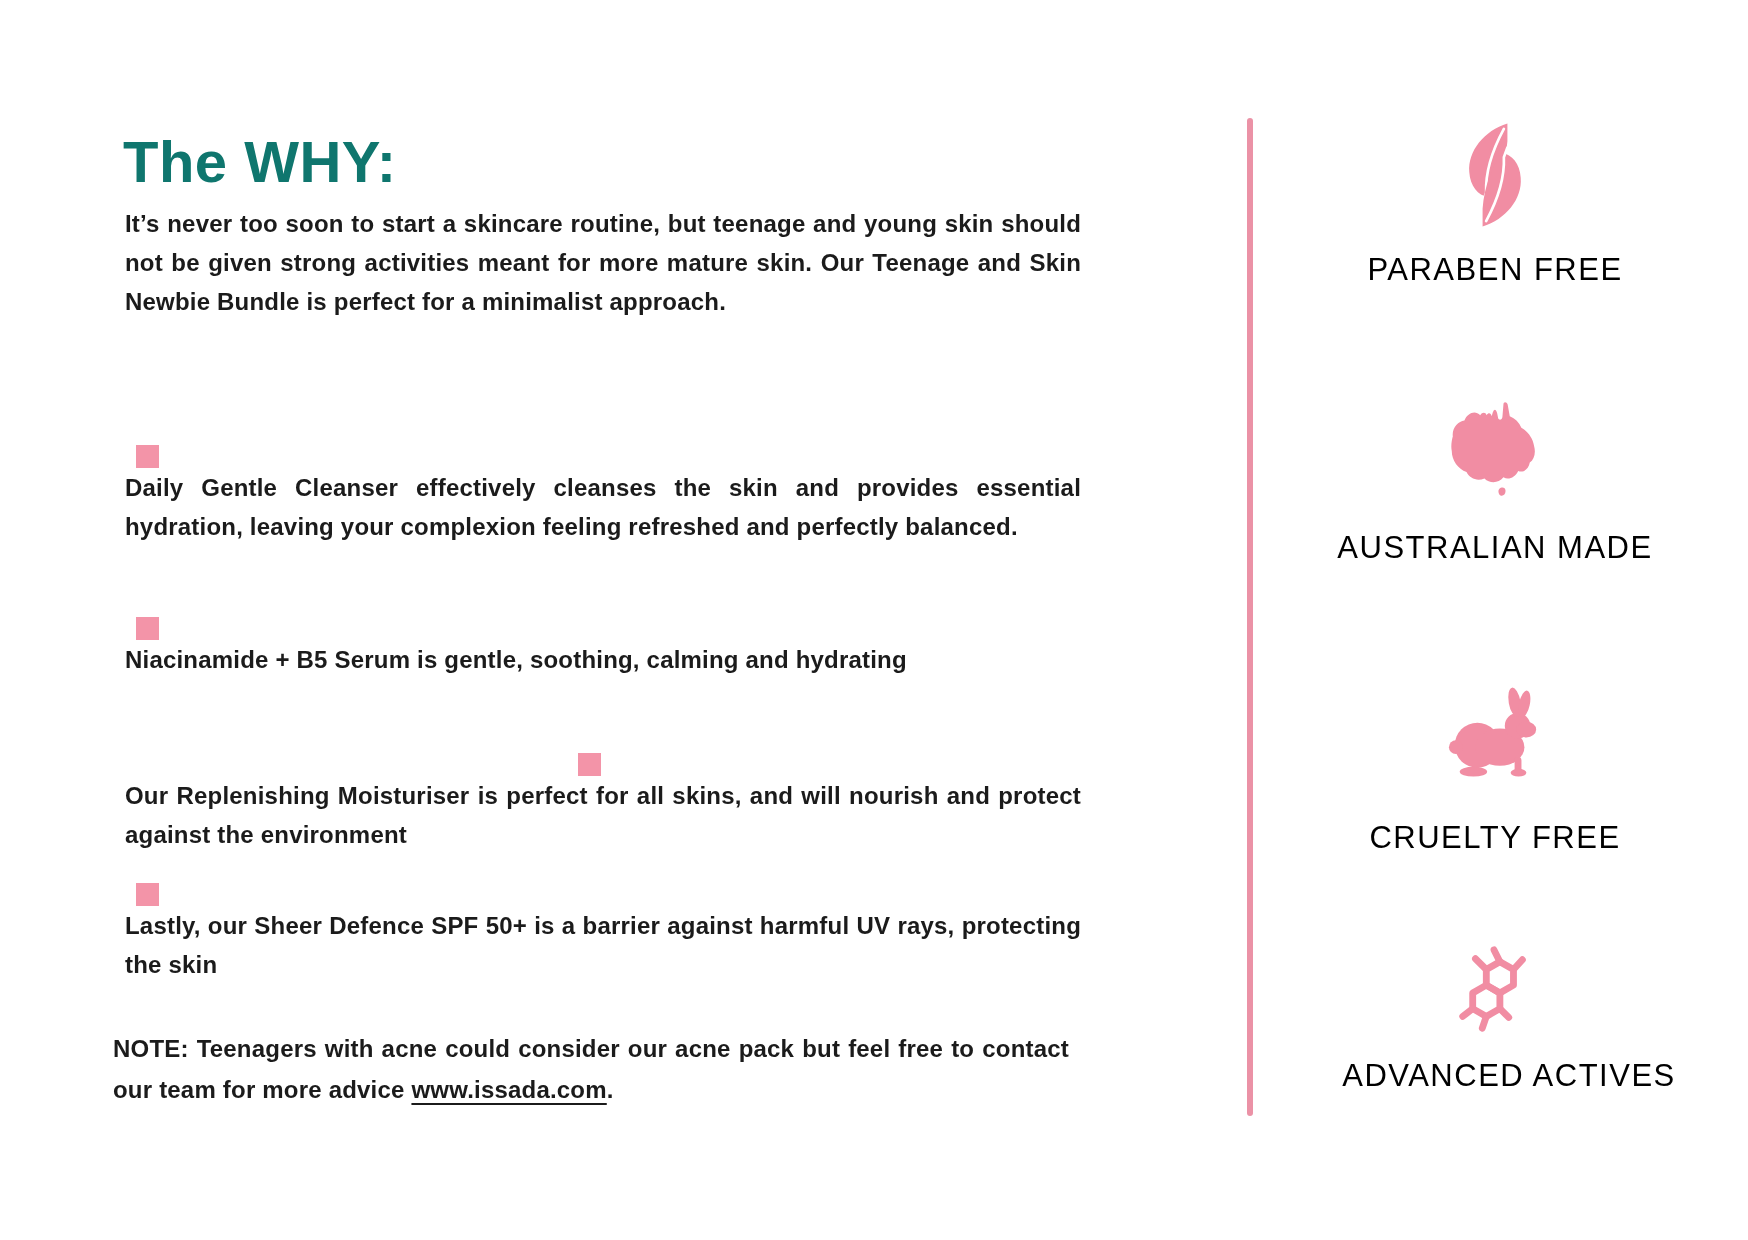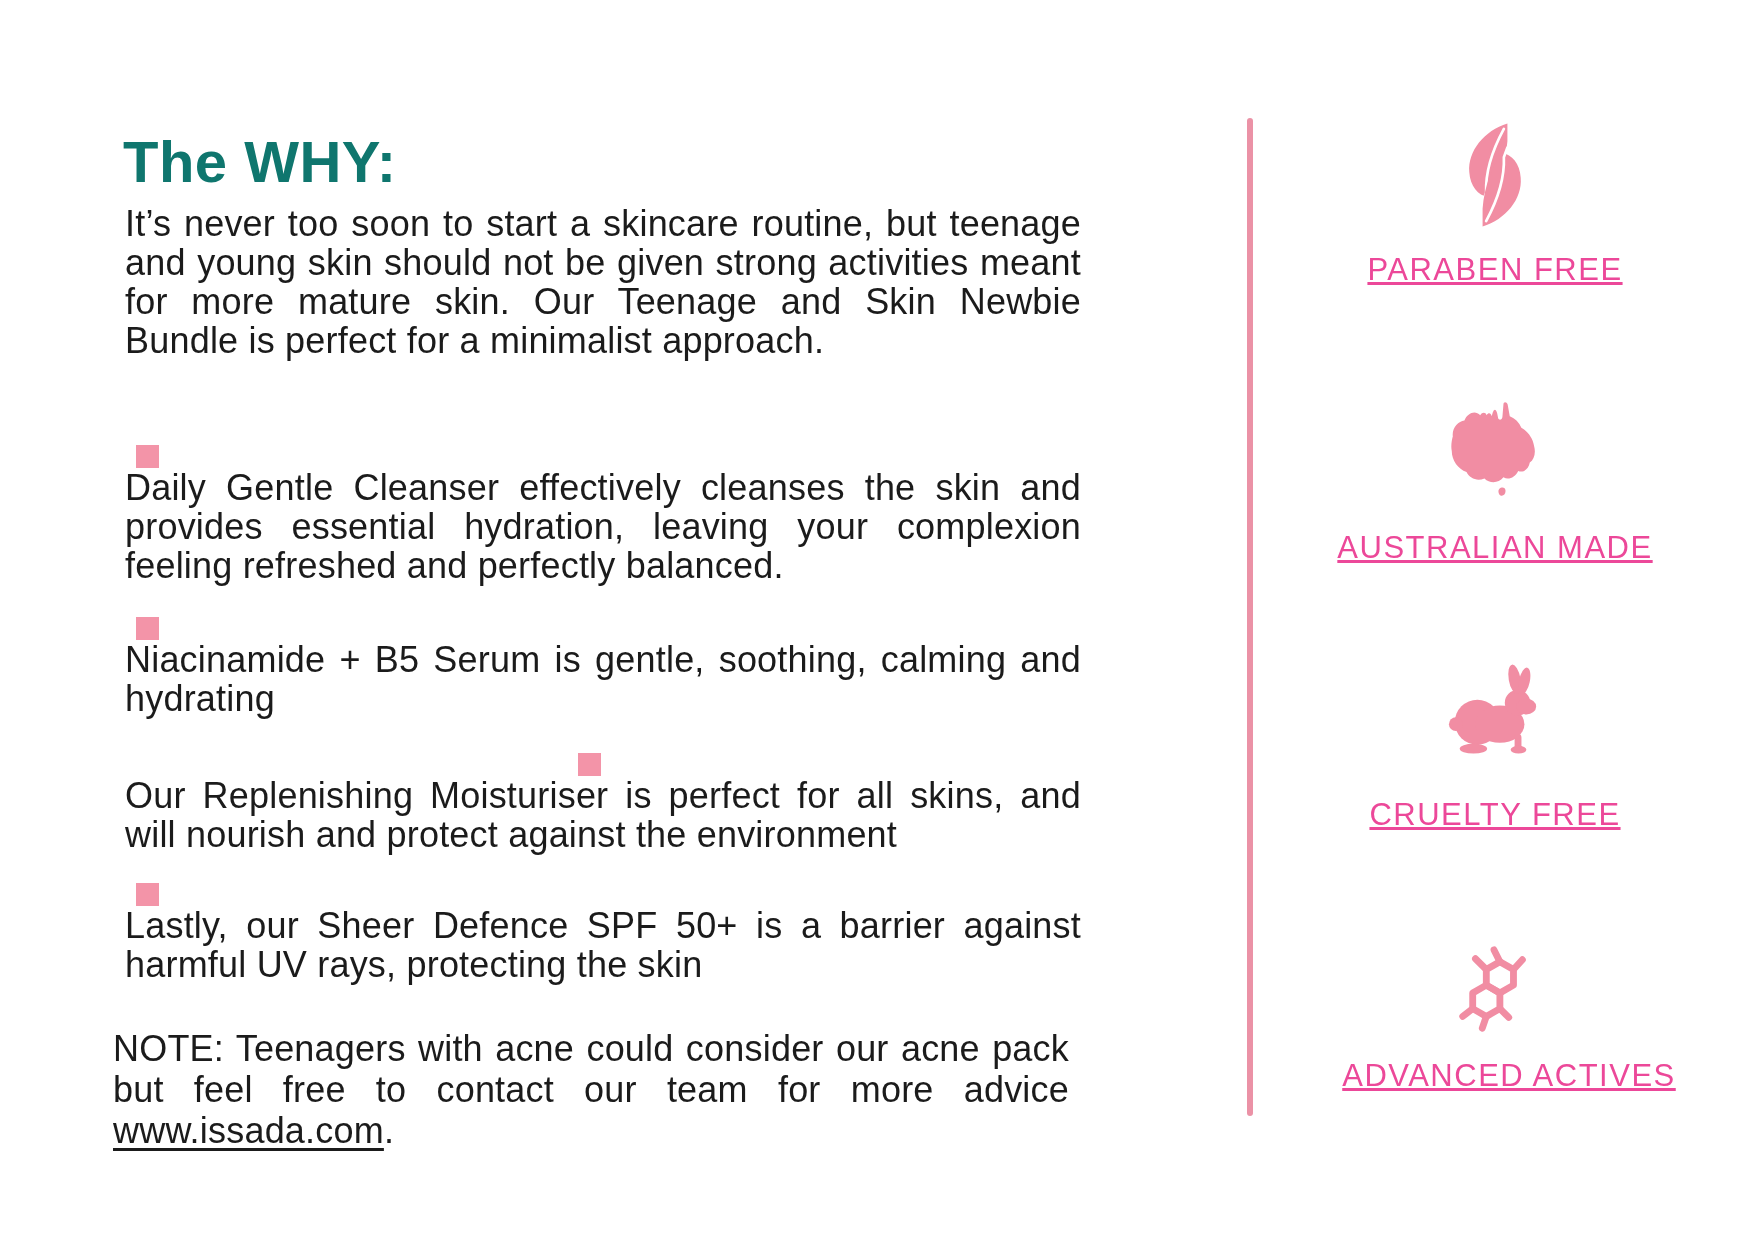--- a/index.html
+++ b/index.html
@@ -13,22 +13,23 @@
     overflow:hidden;
     margin:0 auto;
   }
   
   .title {
     position:absolute; left:123px; top:128px;
     font-size:58px; font-weight:700; letter-spacing:0.5px;
     color:#0f766e;
   }
   .body-text {
-    font-size:36px; line-height:39px; letter-spacing:0.2px;
+    font-size:24px; line-height:39px; letter-spacing:0.2px;
     text-align:justify;
+    font-weight:bold;
   }
   .intro {
     position:absolute; left:125px; top:204px; width:956px;
   }
   .bullet-item {
     position:absolute; left:125px; width:956px;
     display:flex; align-items:flex-start;flex-direction:column;
   }
   .bullet-item .sq {
     flex:0 0 auto;
@@ -51,26 +52,26 @@
     width:6px; height:998px; border-radius:3px;
     background:#EB92A6;
   }
   
   .badge {
     position:absolute; left:1262px; width:466px;
     display:flex; flex-direction:column; align-items:center;
   }
   .badge .label {
     font-size:31px; letter-spacing:1.5px;
-    color:#ec4899; white-space:nowrap;text-decoration:underline;
+    color:#000000; white-space:nowrap;
   }
   .badge svg { display:block; }
   .badge-1 { top:120px; }  .badge-1 .label { margin-top:22px; }
   .badge-2 { top:398px; }  .badge-2 .label { margin-top:26px; }
-  .badge-3 { top:663px;text-align:right; }  .badge-3 .label { margin-top:40px; }
+  .badge-3 { top:686px;text-align:right; }  .badge-3 .label { margin-top:40px; }
   .badge-4 { top:942px; }  .badge-4 .label { margin-top:18px;margin-left:28px; }
   .ink  { fill:#F18DA3; }
   .ink-stroke { stroke:#F18DA3; fill:none; stroke-width:7; stroke-linecap:round; stroke-linejoin:round; }
   .vein { stroke:#FFFFFF; stroke-width:3; fill:none; stroke-linecap:round; }
 </style>
 </head>
 <body>
 
 <div id="page">
 

